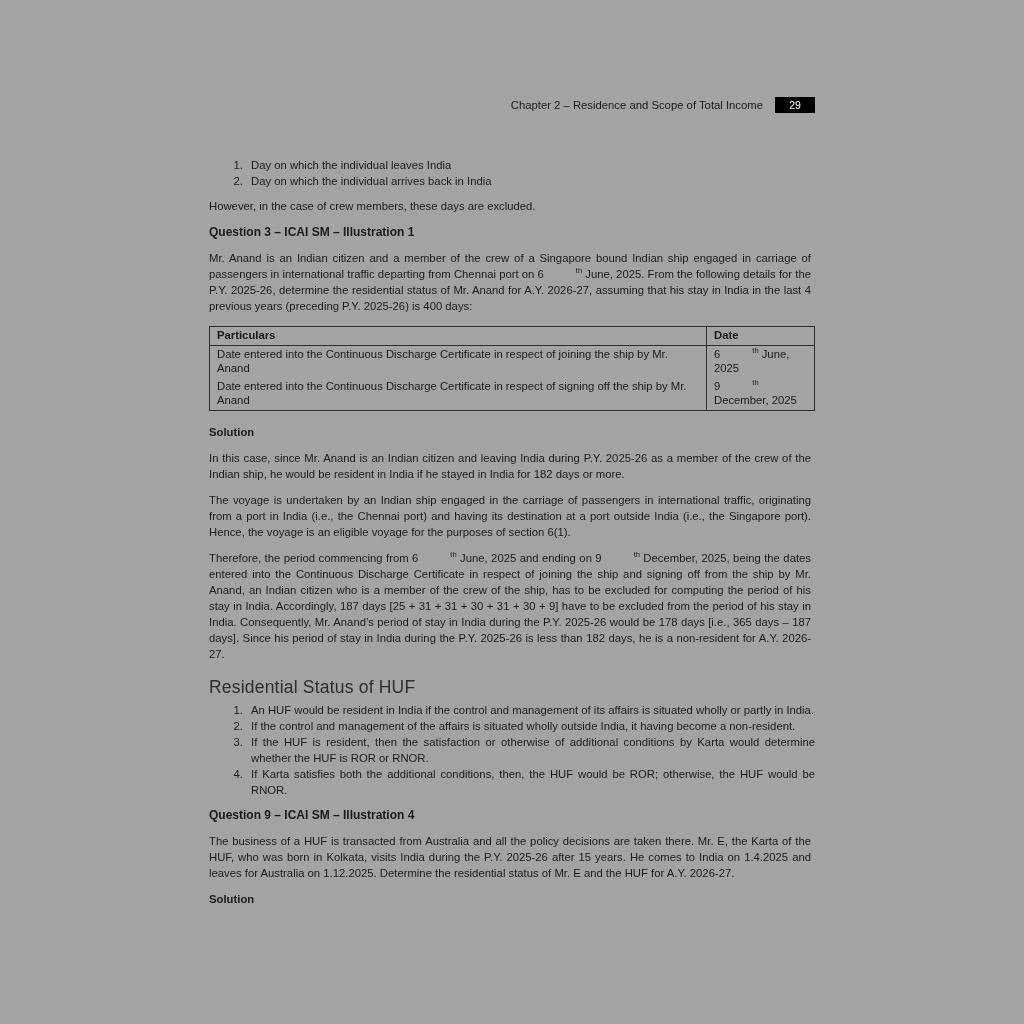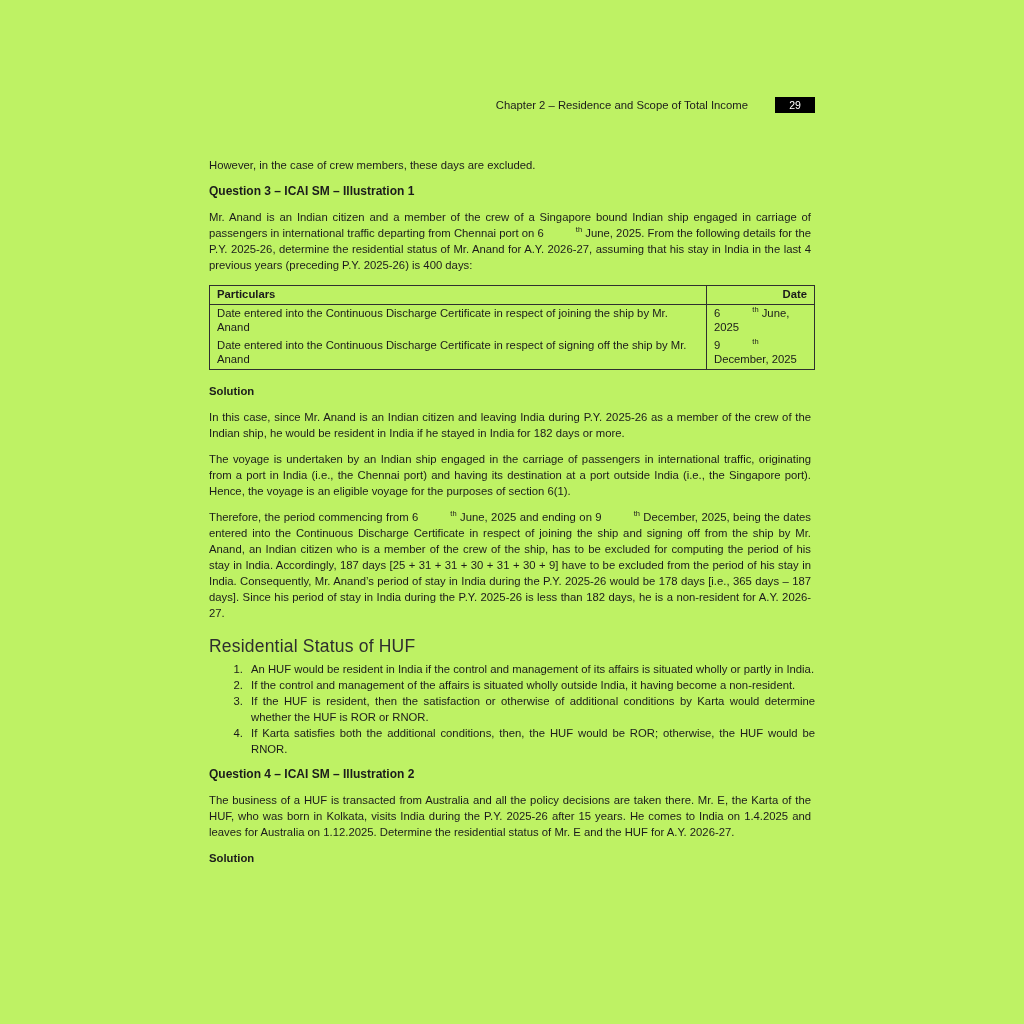--- a/index.html
+++ b/index.html
@@ -1,21 +1,21 @@
 <!DOCTYPE html>
 <html><head>
 <meta charset="utf-8">
 <style>
   * { box-sizing: border-box; }
   html, body { margin: 0; padding: 0; background: #e9e9e9; }
   .page {
     position: relative;
     width: 1024px;
     height: 1024px;
-    background: #bef264;
+    background: #a3a3a3;
     overflow: hidden;
     font-family: "Liberation Sans", sans-serif;
     color: #1b1b1b;
   }
   .content {
     position: absolute;
     left: 209px;
     top: 97px;
     width: 606px;
     font-size: 11.3px;
@@ -32,21 +32,20 @@
   }
   .page-num {
     display: inline-block;
     background: #000000;
     color: #ffffff;
     min-width: 40px;
     height: 16px;
     line-height: 16px;
     text-align: center;
     font-size: 10.5px;
-    margin-left: 15px;
   }
   p.body { margin: 0 4px 10px 0; text-align: justify; }
   .q-heading {
     font-size: 12px;
     font-weight: bold;
     margin: 3px 0 10px 0;
   }
   .sol-heading {
     font-size: 11.3px;
     font-weight: bold;
@@ -69,21 +68,21 @@
     font-size: 11.3px;
     line-height: 14.5px;
   }
   table.cdc th, table.cdc td {
     padding: 1px 7px 2px 7px;
     vertical-align: top;
     font-weight: normal;
   }
   table.cdc th { border-bottom: 1.4px solid #2f2f2f; font-weight: bold; text-align: left; }
   table.cdc th:first-child, table.cdc td:first-child { border-right: 1.4px solid #2f2f2f; }
-  table.cdc th.date-col { text-align: right; }
+  table.cdc th.date-col { text-align: left; }
   table.cdc .date-col { width: 108px; }
   sup { font-size: 7.5px; line-height: 0; vertical-align: super; padding-left: 32px; }
   h2.section-heading {
     font-size: 17.5px;
     font-weight: normal;
     color: #2e2e2e;
     margin: 14px 0 4px 0;
     line-height: 22px;
     letter-spacing: 0.2px;
   }
@@ -92,20 +91,24 @@
 <body>
 
 <div class="page">
   <div class="content">
 
     <header class="page-header">
       <span>Chapter 2 – Residence and Scope of Total Income</span>
       <span class="page-num">29</span>
     </header>
 
+    <ol class="body-list">
+      <li>Day on which the individual leaves India</li>
+      <li>Day on which the individual arrives back in India</li>
+    </ol>
 
     <p class="body">However, in the case of crew members, these days are excluded.</p>
 
     <h3 class="q-heading">Question 3 – ICAI SM – Illustration 1</h3>
 
     <p class="body"><span>Mr. Anand is an Indian citizen and a member of the crew of a Singapore bound Indian ship engaged in carriage of passengers in international traffic departing from Chennai port on 6</span><sup>th</sup><span> June, 2025. From the following details for the P.Y. 2025-26, determine the residential status of Mr. Anand for A.Y. 2026-27, assuming that his stay in India in the last 4 previous years (preceding P.Y. 2025-26) is 400 days:</span></p>
 
     <table class="cdc">
       <thead>
         <tr>
@@ -135,21 +138,21 @@
 
     <h2 class="section-heading">Residential Status of HUF</h2>
 
     <ol class="body-list">
       <li>An HUF would be resident in India if the control and management of its affairs is situated wholly or partly in India.</li>
       <li>If the control and management of the affairs is situated wholly outside India, it having become a non-resident.</li>
       <li>If the HUF is resident, then the satisfaction or otherwise of additional conditions by Karta would determine whether the HUF is ROR or RNOR.</li>
       <li>If Karta satisfies both the additional conditions, then, the HUF would be ROR; otherwise, the HUF would be RNOR.</li>
     </ol>
 
-    <h3 class="q-heading">Question 4 – ICAI SM – Illustration 2</h3>
+    <h3 class="q-heading">Question 9 – ICAI SM – Illustration 4</h3>
 
     <p class="body">The business of a HUF is transacted from Australia and all the policy decisions are taken there. Mr. E, the Karta of the HUF, who was born in Kolkata, visits India during the P.Y. 2025-26 after 15 years. He comes to India on 1.4.2025 and leaves for Australia on 1.12.2025. Determine the residential status of Mr. E and the HUF for A.Y. 2026-27.</p>
 
     <h4 class="sol-heading">Solution</h4>
 
 
   </div>
 </div>
 
 </body></html>

